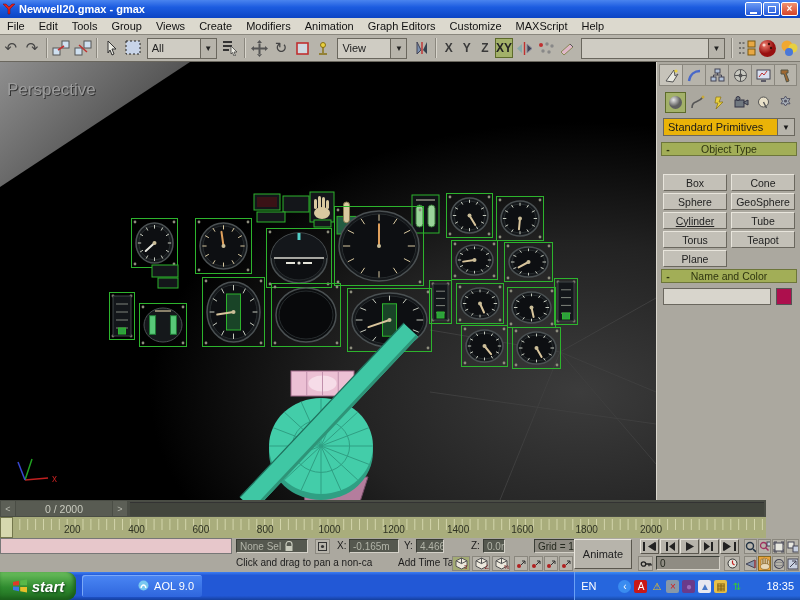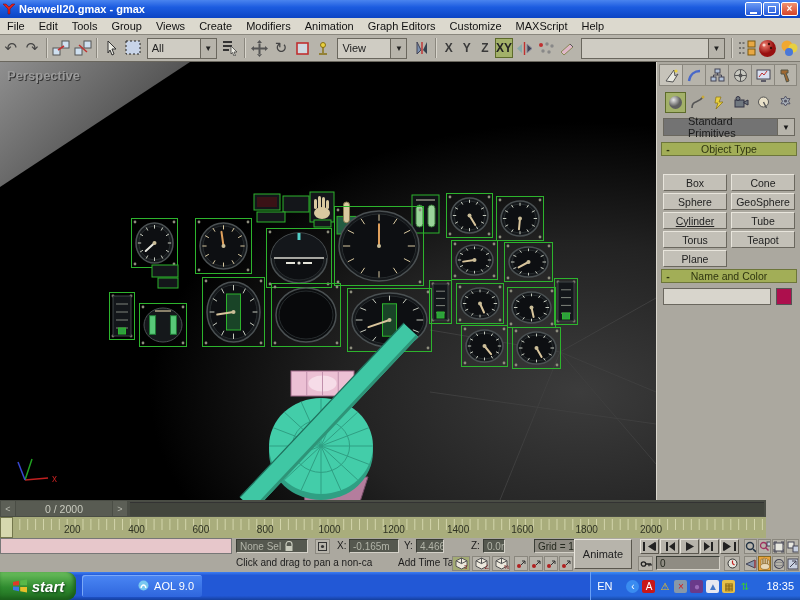--- a/index.html
+++ b/index.html
@@ -35,34 +35,34 @@
   .axbtn{width:20px;height:20px;display:flex;align-items:center;justify-content:center;
     font-weight:bold;color:#3a3a3a;font-size:12px;margin:0 1px;}
   .axbtn.active{background:#a3b169;border:1px solid #5d6b2a;box-sizing:border-box;color:#222;}
   
   #viewport{left:0;top:62px;width:656px;height:438px;background:
     radial-gradient(ellipse 430px 270px at 580px 330px,#3c3c3c 0%,#222 55%,#000 100%),#000;
     outline:1px solid #6a675e;overflow:hidden;}
   #wedge{left:0;top:0;width:190px;height:125px;
     background:linear-gradient(135deg,#8f8f8f 0%,#5a5a5a 55%,#2a2a2a 100%);
     clip-path:polygon(0 0,100% 0,0 100%);}
-  #vplabel{left:7px;top:6px;color:#9c9c9c;font-weight:bold;font-size:13px;text-shadow:1px 1px 0 #333;}
+  #vplabel{left:7px;top:18px;color:#9c9c9c;font-weight:normal;font-size:17px;text-shadow:1px 1px 0 #333;}
   
   #panel{left:656px;top:62px;width:144px;height:438px;background:#aba89f;box-sizing:border-box;
     border-left:1px solid #d8d5cc;}
   .ptabs{position:absolute;left:2px;top:2px;display:flex;}
   .ptab{width:23px;height:22px;display:flex;align-items:center;justify-content:center;
     border:1px solid #8a877e;border-right:none;background:#b7b4ab;box-sizing:border-box;}
   .ptab:last-child{border-right:1px solid #8a877e;}
   .ptab.active{background:#c6c3ba;}
   .psub{position:absolute;left:8px;top:30px;display:flex;}
   .psubbtn{width:21px;height:21px;display:flex;align-items:center;justify-content:center;margin-right:1px;}
   .psubbtn.active{background:#a3b169;border:1px solid #5d6b2a;box-sizing:border-box;}
   .pdd{position:absolute;left:6px;top:56px;width:132px;height:18px;border:1px solid #6a675e;
-    display:flex;box-sizing:border-box;background:#737373;padding-left:20px;}
+    display:flex;box-sizing:border-box;background:#eab308;}
   .pdd .val{flex:1;display:flex;align-items:center;padding-left:4px;font-size:11px;}
   .pdd .arr{width:16px;background:#b7b4ab;border-left:1px solid #6a675e;display:flex;
     align-items:center;justify-content:center;font-size:8px;}
   .rollout{position:absolute;left:4px;width:136px;height:14px;background:#a2ae57;
     border:1px solid #6d763a;box-sizing:border-box;display:flex;align-items:center;
     color:#2f3510;font-size:10.5px;}
   .rollout .minus{width:12px;text-align:center;font-weight:bold;}
   .rollout .rtitle{flex:1;text-align:center;margin-right:12px;}
   #autogrid{position:absolute;left:0;top:96px;width:144px;height:14px;display:flex;
     align-items:center;justify-content:center;color:#8a877e;font-size:10.5px;}
@@ -112,21 +112,21 @@
     display:flex;align-items:center;color:#fff;}
   #startbtn{width:76px;height:28px;border-radius:0 9px 9px 0;
     background:linear-gradient(180deg,#6cbf5e 0%,#2f8b2f 55%,#1f6b1f 100%);
     display:flex;align-items:center;justify-content:center;gap:4px;
     font-style:italic;font-weight:bold;font-size:15px;color:#fff;text-shadow:1px 1px 2px #14401a;
     box-shadow:inset -2px -2px 4px #1a5c1a;}
   .taskbtn{height:22px;margin-left:6px;border-radius:3px;display:flex;align-items:center;
     padding:0 8px;gap:5px;font-size:11px;color:#fff;min-width:120px;box-sizing:border-box;}
   .taskbtn.up{background:linear-gradient(180deg,#4a86f4,#2f66dd);box-shadow:inset 1px 1px 0 #7aa8f8;justify-content:flex-end;}
   .taskbtn.down{background:#1a44a8;box-shadow:inset 1px 2px 3px #0c2a70;}
-  #tray{margin-left:auto;display:flex;align-items:center;gap:12px;height:28px;padding:0 6px;
+  #tray{margin-left:auto;display:flex;align-items:center;gap:20px;height:28px;padding:0 6px;
     background:linear-gradient(180deg,#3d8ef6 0%,#2666dd 12%,#2666dd 85%,#174aa8 100%);
     border-left:1px solid #6aa0f5;}
   .trayicon{width:13px;height:13px;display:flex;align-items:center;justify-content:center;
     font-size:10px;border-radius:2px;}
   #clock{font-size:11px;color:#fff;margin-left:3px;}
 </style>
 </head>
 <body>
 
 <div id="screen">

